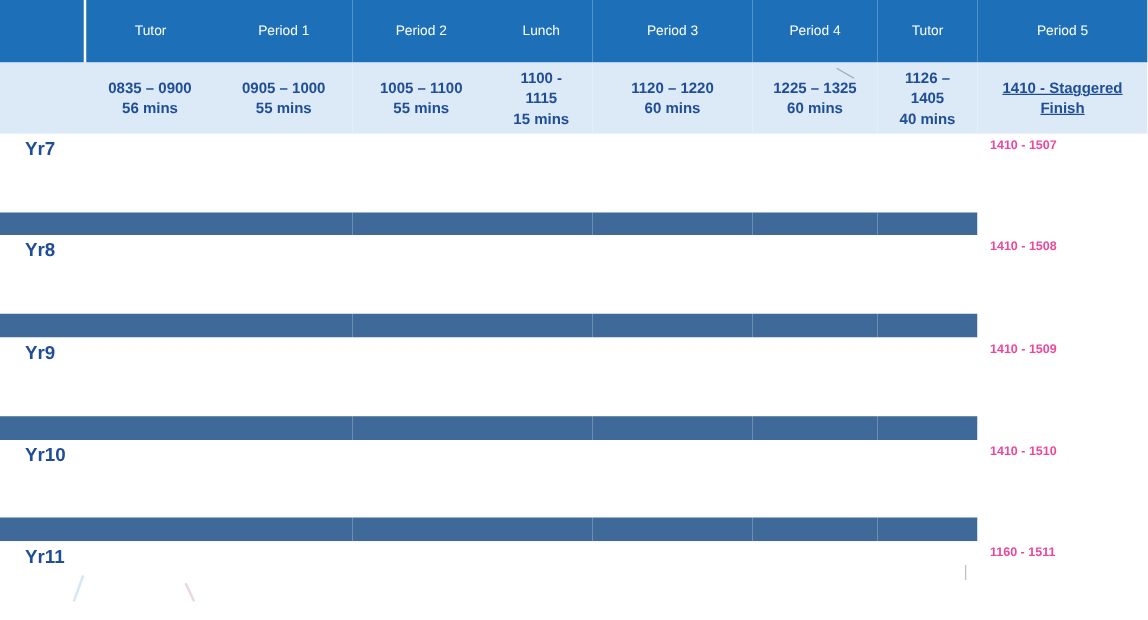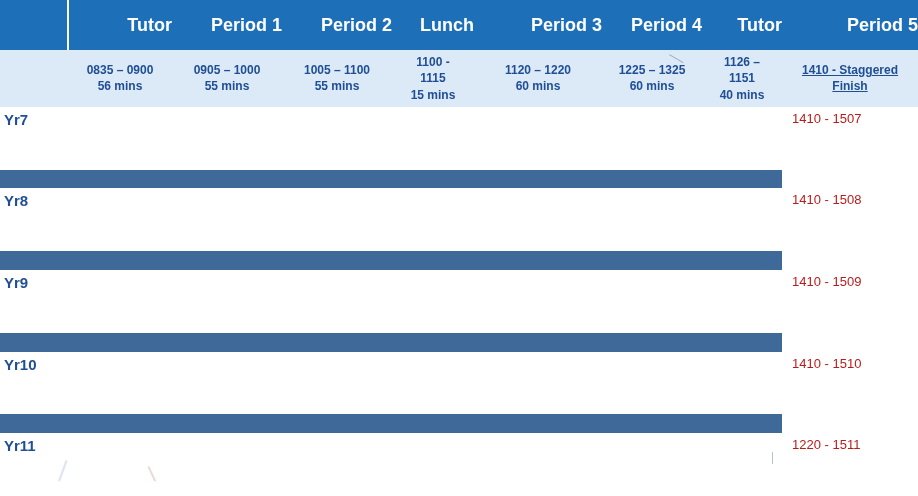--- a/index.html
+++ b/index.html
@@ -29,23 +29,23 @@
     padding: 0;
     margin: 0;
     vertical-align: middle;
     border: 0;
   }
 
   
   .hdr-row th {
     background: #1D70B8;
     color: #ffffff;
-    font-weight: bold;
-    font-size: 18px;
-    text-align: right;
+    font-weight: normal;
+    font-size: 11px;
+    text-align: center;
     height: 48px;
     border-right: 2px solid #ffffff;
   }
   .hdr-row th.corner {
     background: #1D70B8;
     border-right: 2px solid #ffffff;
   }
   .hdr-row th.last { border-right: 0; }
 
   
@@ -69,28 +69,28 @@
   .year-row td {
     background: #ffffff;
     height: 56px;
     border-right: 2px solid #ffffff;
   }
   .year-row td.yearlabel {
     color: #1F4E96;
     font-weight: bold;
     font-size: 15px;
     text-align: left;
-    padding-left: 4px;
+    padding-left: 20px;
     vertical-align: top;
     padding-top: 4px;
   }
   .year-row td.p5cell {
-    color: #b91c1c;
-    font-weight: normal;
-    font-size: 13px;
+    color: #ec4899;
+    font-weight: bold;
+    font-size: 10px;
     text-align: left;
     padding-left: 10px;
     vertical-align: top;
     padding-top: 4px;
   }
 
   
   .band-row td {
     height: 18px;
     background: #3F6998;
@@ -195,21 +195,21 @@
         <span class="twoline">60 mins</span>
       </td>
 
       <td>
         <span class="twoline">1225 – 1325</span>
         <span class="twoline">60 mins</span>
       </td>
 
       <td>
         <span class="twoline">1126 –</span>
-        <span class="twoline">1151</span>
+        <span class="twoline">1405</span>
         <span class="twoline">40 mins</span>
       </td>
 
       <td class="last">
         <span class="twoline">1410 - Staggered</span>
         <span class="twoline">Finish</span>
       </td>
     </tr>
 
     <tr class="year-row">
@@ -306,21 +306,21 @@
 
     <tr class="year-row">
       <td class="yearlabel">Yr11</td>
       <td></td>
       <td></td>
       <td></td>
       <td></td>
       <td></td>
       <td></td>
       <td></td>
-      <td class="p5cell">1220 - 1511</td>
+      <td class="p5cell">1160 - 1511</td>
     </tr>
   </tbody>
     </table>
 
   <div class="smudge s1"></div>
   <div class="smudge s2"></div>
   <div class="smudge s3"></div>
   <div class="smudge s4"></div>
 </div>
 

